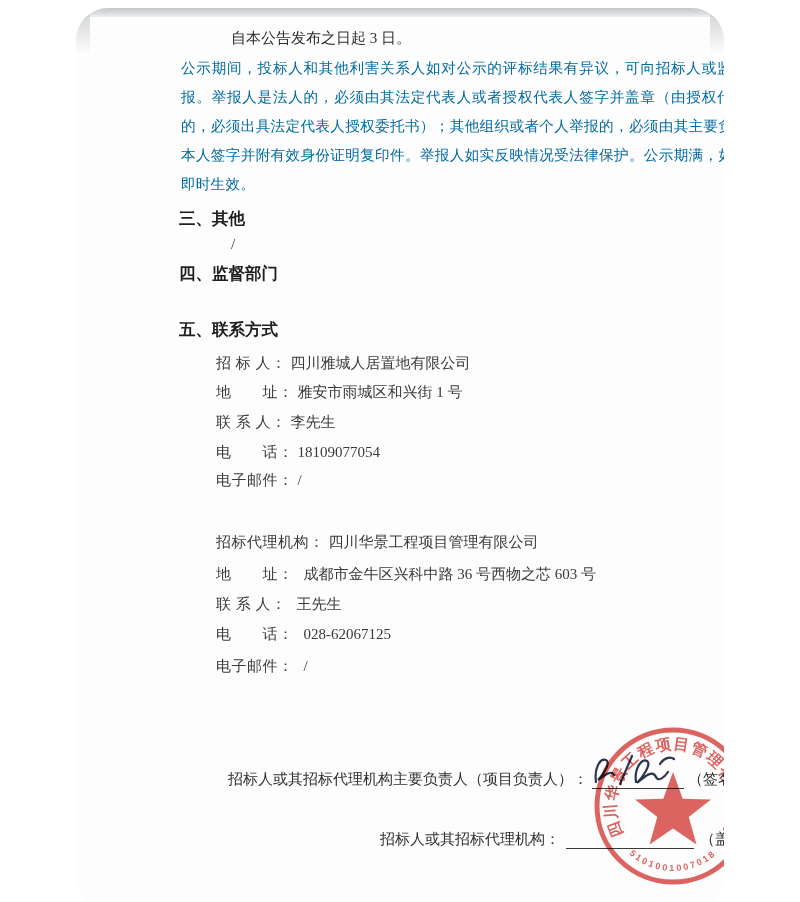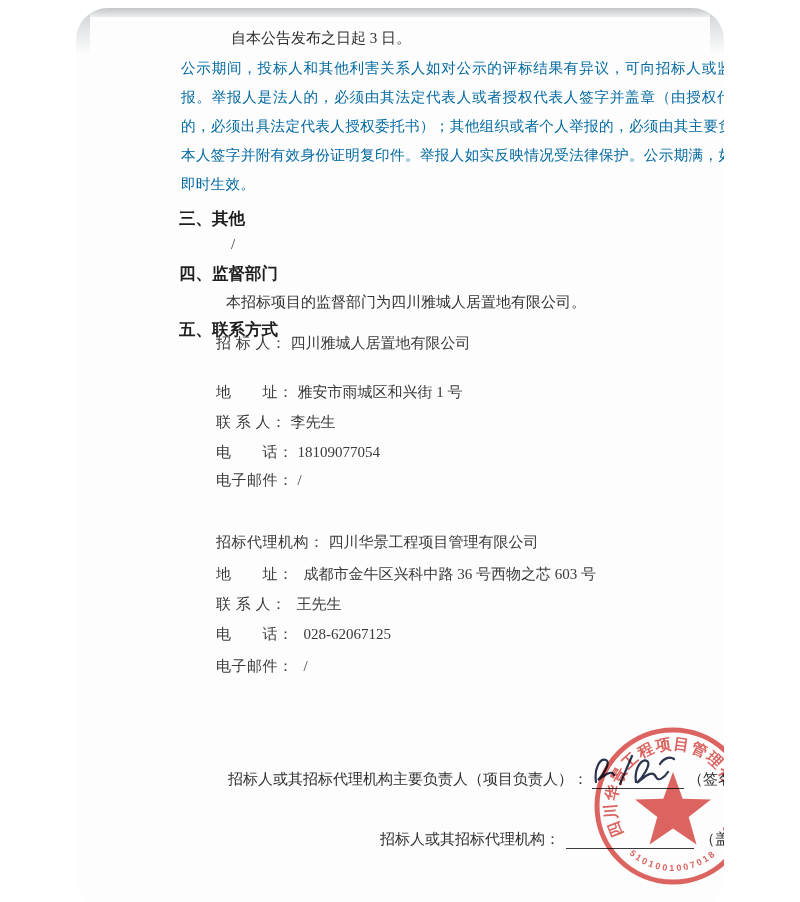--- a/index.html
+++ b/index.html
@@ -55,25 +55,24 @@
   <div class="corner right"></div>
 
   <div class="abs intro" style="left:155px; top:21px;">自本公告发布之日起 3 日。</div>
 
   <div class="abs para" style="left:105px; top:46px;">公示期间，投标人和其他利害关系人如对公示的评标结果有异议，可向招标人或监督部门举报。举报人是法人的，必须由其法定代表人或者授权代表人签字并盖章（由授权代表人签字的，必须出具法定代表人授权委托书）；其他组织或者个人举报的，必须由其主要负责人或者本人签字并附有效身份证明复印件。举报人如实反映情况受法律保护。公示期满，如无异议，即时生效。</div>
 
   <div class="abs hd" style="left:103px; top:200px;">三、其他</div>
   <div class="abs bodyline" style="left:155px; top:228px;">/</div>
 
   <div class="abs hd" style="left:103px; top:255px;">四、监督部门</div>
-  <div class="abs bodyline" style="left:150px; top:285px;">本招标项目的监督部门为四川雅城人居置地有限公司。</div>
 
   <div class="abs hd" style="left:103px; top:311px;">五、联系方式</div>
 
-  <div class="crow" style="left:140px; top:326px;">
+  <div class="crow" style="left:140px; top:346px;">
     <span class="clabel">招 标 人：</span><span class="cvalue">四川雅城人居置地有限公司</span>
   </div>
   <div class="crow" style="left:140px; top:375px;">
     <span class="clabel">地　　址：</span><span class="cvalue">雅安市雨城区和兴街 1 号</span>
   </div>
   <div class="crow" style="left:140px; top:405px;">
     <span class="clabel">联 系 人：</span><span class="cvalue">李先生</span>
   </div>
   <div class="crow" style="left:140px; top:435px;">
     <span class="clabel">电　　话：</span><span class="cvalue">18109077054</span>

